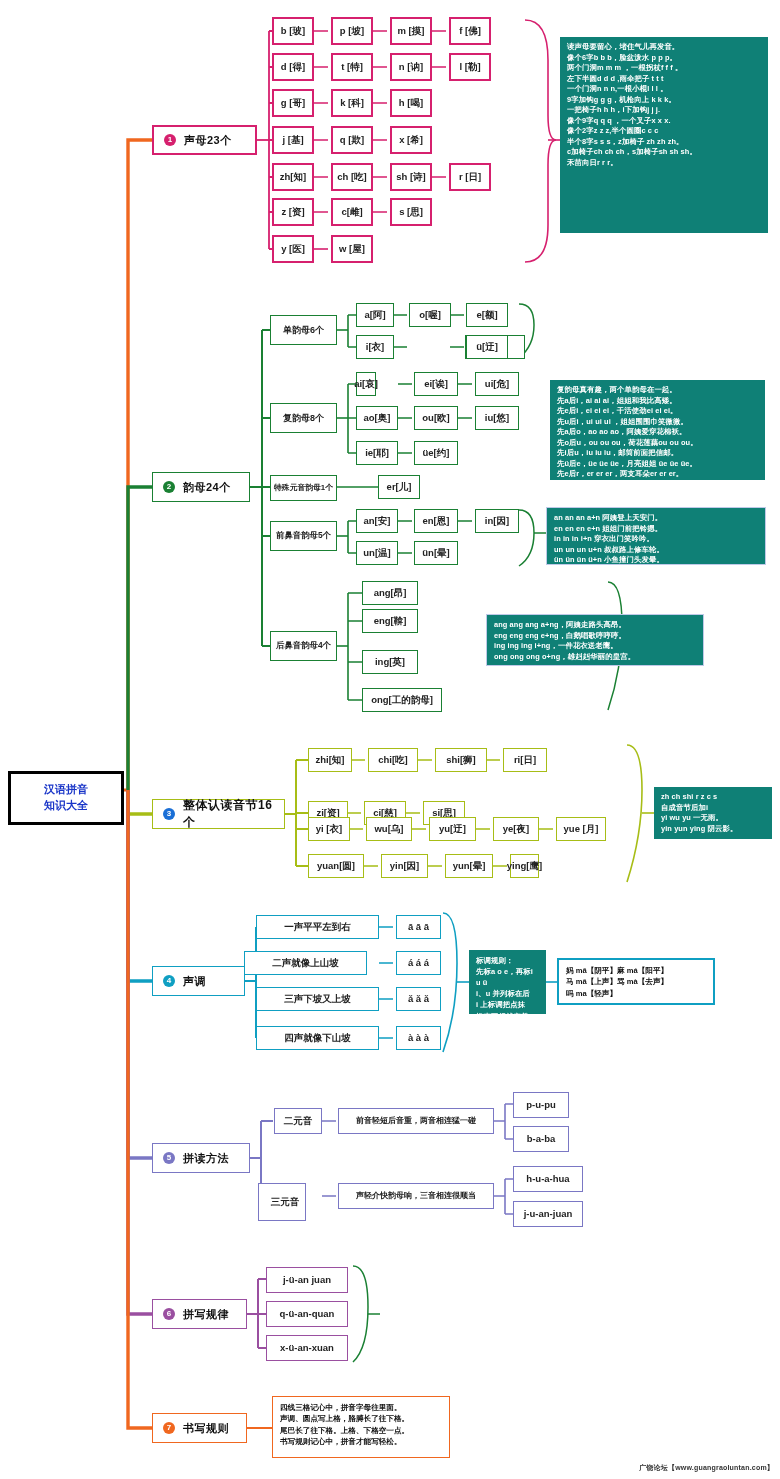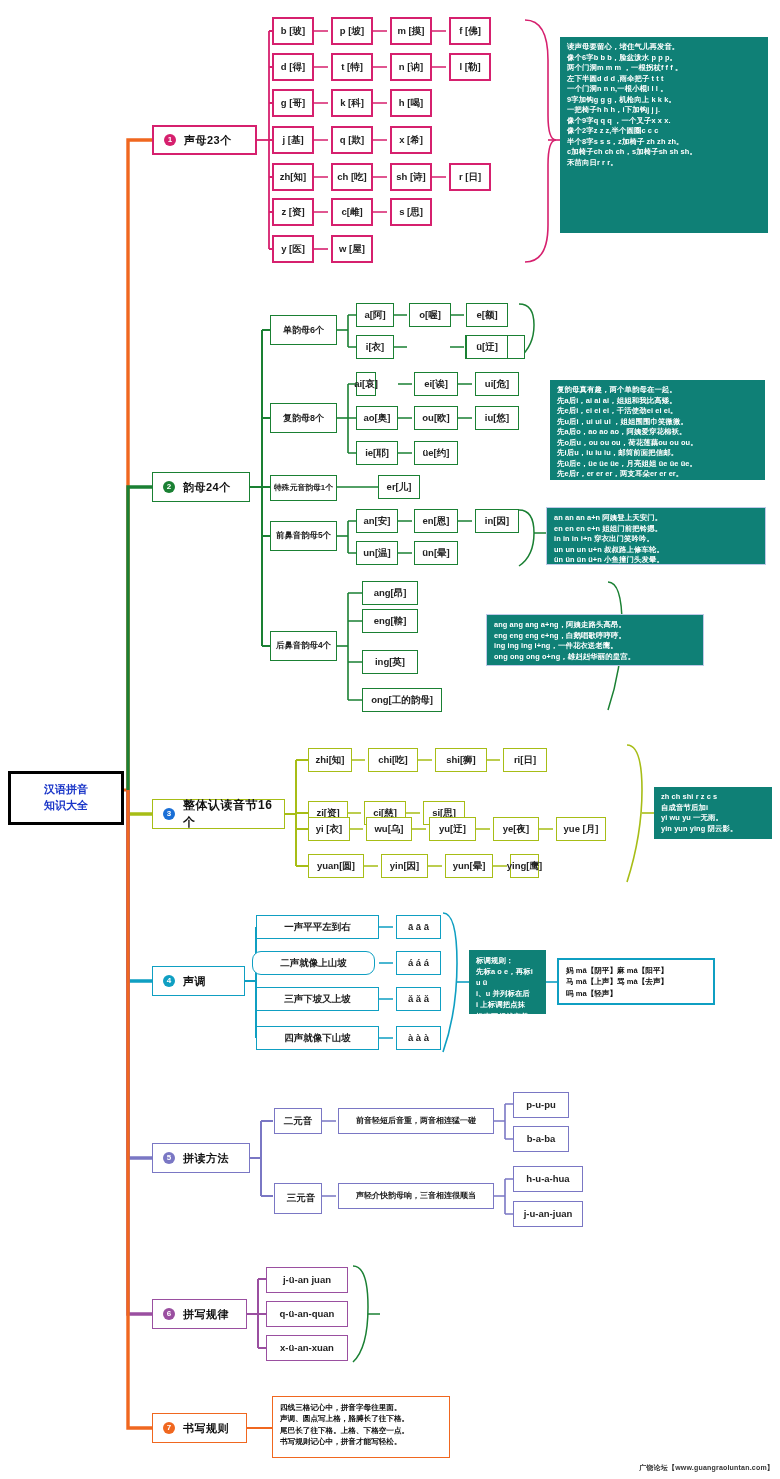--- a/index.html
+++ b/index.html
@@ -303,21 +303,21 @@
 自成音节后加i
 yi wu yu 一无雨。
 yin yun ying 阴云影。</div>
 
   <div class="cat c-cyan" style="left:152px;top:966px;width:93px;height:30px;">
     <span class="num" style="background:#0f9fc2;">4</span>
     <span class="lab">声调</span>
   </div>
   <div class="node leaf c-cyan" style="left:256px;top:915px;width:123px;height:24px;">一声平平左到右</div>
   <div class="node leaf c-cyan" style="left:396px;top:915px;width:45px;height:24px;">ā ā ā</div>
-  <div class="node leaf c-cyan" style="left:252px;top:951px;width:123px;height:24px;border-radius:9px;">二声就像上山坡</div>
+  <div class="node leaf c-cyan" style="left:244px;top:951px;width:123px;height:24px;">二声就像上山坡</div>
   <div class="node leaf c-cyan" style="left:396px;top:951px;width:45px;height:24px;">á á á</div>
   <div class="node leaf c-cyan" style="left:256px;top:987px;width:123px;height:24px;">三声下坡又上坡</div>
   <div class="node leaf c-cyan" style="left:396px;top:987px;width:45px;height:24px;">ǎ ǎ ǎ</div>
   <div class="node leaf c-cyan" style="left:256px;top:1026px;width:123px;height:24px;">四声就像下山坡</div>
   <div class="node leaf c-cyan" style="left:396px;top:1026px;width:45px;height:24px;">à à à</div>
 
   <div class="memo" style="left:469px;top:950px;width:77px;height:64px;line-height:1.5;">标调规则：
 先标a o e，再标i u ü
 i、u 并列标在后
 i 上标调把点抹
@@ -328,21 +328,21 @@
 
   <div class="cat c-purple" style="left:152px;top:1143px;width:98px;height:30px;">
     <span class="num" style="background:#7a77c4;">5</span>
     <span class="lab">拼读方法</span>
   </div>
   <div class="node leaf c-purple" style="left:274px;top:1108px;width:48px;height:26px;">二元音</div>
   <div class="node leaf c-purple" style="left:338px;top:1108px;width:156px;height:26px;font-size:8px;">前音轻短后音重，两音相连猛一碰</div>
   <div class="node leaf c-purple" style="left:513px;top:1092px;width:56px;height:26px;">p-u-pu</div>
   <div class="node leaf c-purple" style="left:513px;top:1126px;width:56px;height:26px;">b-a-ba</div>
 
-  <div class="node leaf c-purple" style="left:274px;top:1183px;width:48px;height:31px;padding-left:6px;">三元音</div>
+  <div class="node leaf c-purple" style="left:258px;top:1183px;width:48px;height:38px;padding-left:6px;">三元音</div>
   <div class="node leaf c-purple" style="left:338px;top:1183px;width:156px;height:26px;font-size:8px;">声轻介快韵母响，三音相连很顺当</div>
   <div class="node leaf c-purple" style="left:513px;top:1166px;width:70px;height:26px;">h-u-a-hua</div>
   <div class="node leaf c-purple" style="left:513px;top:1201px;width:70px;height:26px;">j-u-an-juan</div>
 
   <div class="cat c-violet" style="left:152px;top:1299px;width:95px;height:30px;">
     <span class="num" style="background:#9a4fa0;">6</span>
     <span class="lab">拼写规律</span>
   </div>
   <div class="node leaf c-violet" style="left:266px;top:1267px;width:82px;height:26px;">j-ü-an juan</div>
   <div class="node leaf c-violet" style="left:266px;top:1301px;width:82px;height:26px;">q-ü-an-quan</div>

